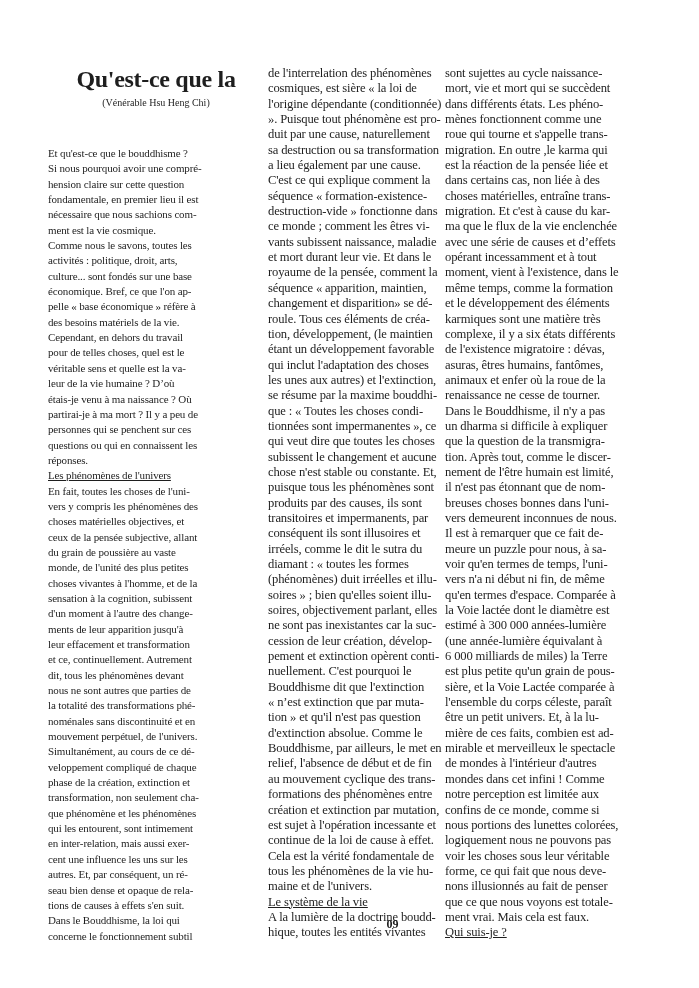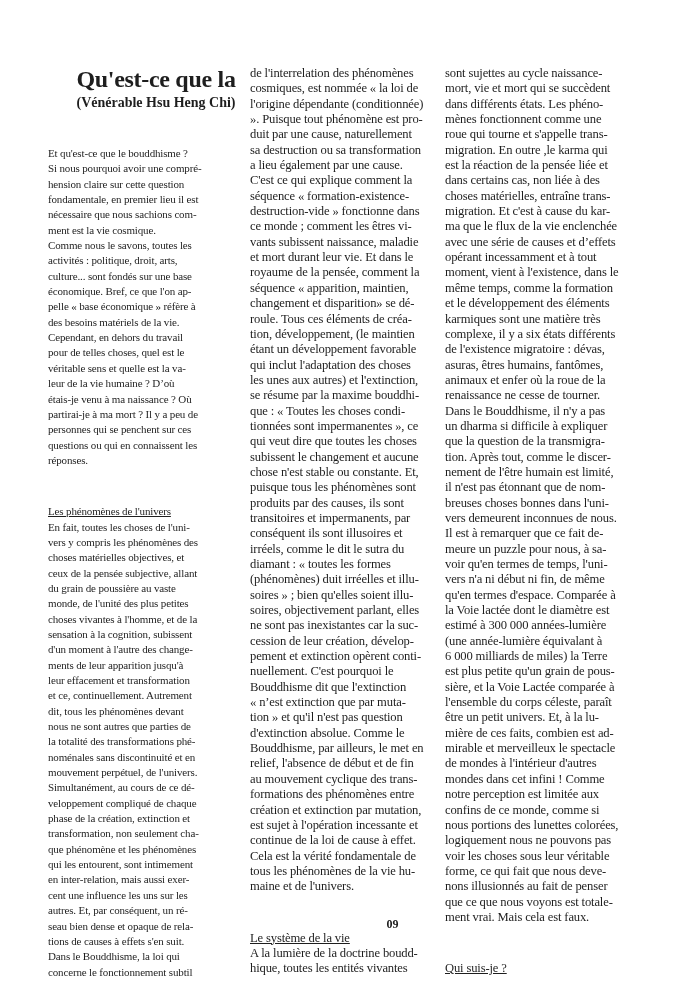--- a/index.html
+++ b/index.html
@@ -1,26 +1,26 @@
 <!DOCTYPE html>
 <html><head>
 <meta charset="utf-8">
 <style>
   html, body { margin: 0; padding: 0; background: #ffffff; }
   body { width: 699px; height: 988px; position: relative; overflow: hidden;
          font-family: "Liberation Serif", "DejaVu Serif", serif; color: #1e1e1e; }
   .col { position: absolute; top: 66px; font-size: 12.6px; line-height: 15.35px;
          letter-spacing: -0.15px; white-space: nowrap; }
   .col .ln { display: block; height: 15.35px; }
-  #col2 { left: 250px; }
+  #col2 { left: 268px; }
   #col3 { left: 445px; }
-  .u { text-decoration: underline; text-underline-offset: 1px; margin-top: 36px; }
+  .u { text-decoration: underline; text-underline-offset: 1px; }
   .title-block { position: absolute; left: 62px; top: 66px; width: 188px; text-align: center; }
   .title-line { display: block; font-weight: bold; font-size: 24px; line-height: 27px; letter-spacing: -0.3px; }
-  .subtitle { display: block; font-weight: bold; font-size: 14px; line-height: 18px; margin-top: 1px; }
+  .subtitle { display: block; font-weight: normal; font-size: 10px; line-height: 18px; margin-top: 1px; }
   #col1-body { position: absolute; left: 48px; top: 146px; font-size: 11px; line-height: 15.35px;
                letter-spacing: -0.15px; white-space: nowrap; }
   #col1-body .ln { display: block; height: 15.35px; }
   .page-number { position: absolute; left: 0; width: 699px; top: 917px; text-align: center;
                  font-weight: bold; font-size: 12px; padding-left: 43px; }
 </style>
 </head>
 <body>
 
 <div>
@@ -78,21 +78,21 @@
       <span class="ln">en inter-relation, mais aussi exer-</span>
       <span class="ln">cent une influence les uns sur les</span>
       <span class="ln">autres. Et, par conséquent, un ré-</span>
       <span class="ln">seau bien dense et opaque de rela-</span>
       <span class="ln">tions de causes à effets s'en suit.</span>
       <span class="ln">Dans le Bouddhisme, la loi qui</span>
       <span class="ln">concerne le fonctionnement subtil</span>
     </div>
   <div id="col2" class="col">
       <span class="ln">de l'interrelation des phénomènes</span>
-      <span class="ln">cosmiques, est nommée « la loi de</span>
+      <span class="ln">cosmiques, est sière « la loi de</span>
       <span class="ln">l'origine dépendante (conditionnée)</span>
       <span class="ln">». Puisque tout phénomène est pro-</span>
       <span class="ln">duit par une cause, naturellement</span>
       <span class="ln">sa destruction ou sa transformation</span>
       <span class="ln">a lieu également par une cause.</span>
       <span class="ln">C'est ce qui explique comment la</span>
       <span class="ln">séquence « formation-existence-</span>
       <span class="ln">destruction-vide » fonctionne dans</span>
       <span class="ln">ce monde ; comment les êtres vi-</span>
       <span class="ln">vants subissent  naissance, maladie</span>

